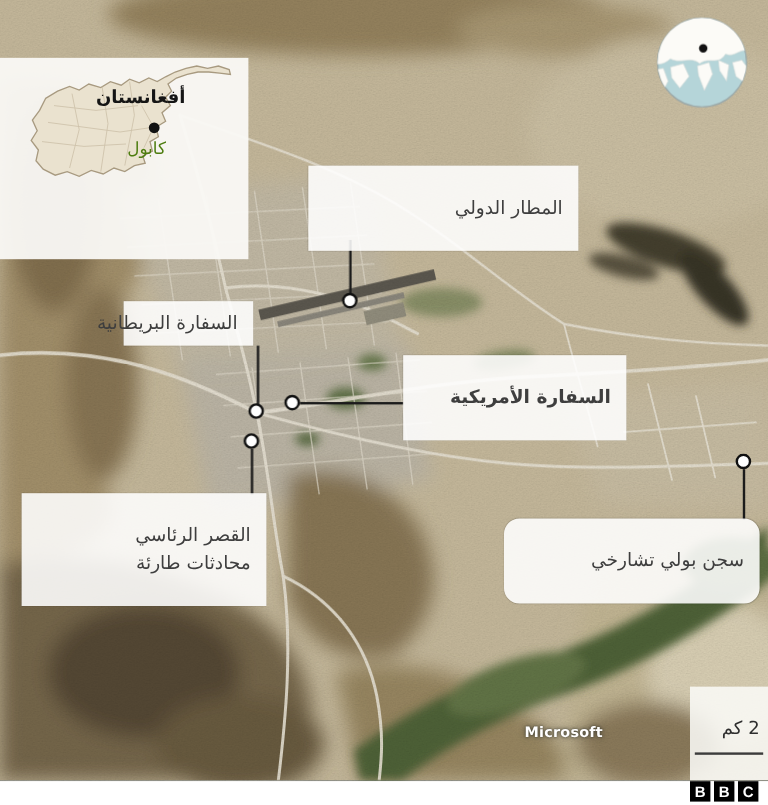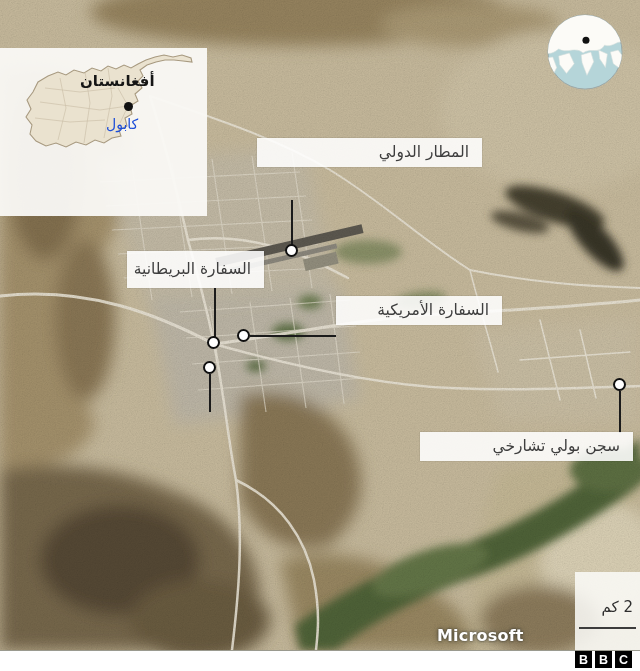--- a/index.html
+++ b/index.html
@@ -7,37 +7,37 @@
          font-family:"DejaVu Sans",sans-serif;background:#fff;}
   
   .map{position:absolute;left:0;top:0;width:640px;height:650px;overflow:hidden;
        border-bottom:1px solid #9a9a8f;background:#c9bc9e;}
   .map svg{display:block}
   
   .inset{position:absolute;left:0;top:0;width:207px;height:168px;
          background:rgba(250,249,245,0.95);z-index:6;margin-top:48px;}
   .inset-country{position:absolute;left:80px;top:24px;font-size:15px;font-weight:bold;
          color:#151515;white-space:nowrap;direction:rtl;}
-  .inset-city{position:absolute;left:106px;top:68px;font-size:14px;color:#1d4ed8;
+  .inset-city{position:absolute;left:106px;top:68px;font-size:14px;color:#4d7c0f;
          white-space:nowrap;direction:rtl;}
   .inset-dot{position:absolute;left:124px;top:54px;width:9px;height:9px;border-radius:50%;
          background:#111;}
   
   .globe{position:absolute;left:546px;top:13px;width:78px;height:78px;z-index:6;}
   
   .callout{position:absolute;z-index:4;background:rgba(255,255,255,0.88);
-           padding:3px 13px;direction:rtl;text-align:right;color:#3e3e3e;
+           padding:24px 13px;direction:rtl;text-align:right;color:#3e3e3e;
            font-size:15.5px;line-height:23px;white-space:nowrap;
            box-shadow:0 0 1px rgba(0,0,0,.3);box-sizing:border-box;}
   .callout .t,.callout .s{display:block;}
   #co-airport{left:257px;top:138px;width:225px;}
-  #co-british{left:103px;top:251px;width:137px;padding:7px 13px;margin-left:24px;}
-  #co-us{left:336px;top:296px;width:166px;}
+  #co-british{left:103px;top:251px;width:108px;padding:7px 13px;}
+  #co-us{left:336px;top:296px;width:186px;font-weight:bold;}
   #co-palace{left:18px;top:411px;width:204px;}
-  #co-prison{left:420px;top:432px;width:213px;}
+  #co-prison{left:420px;top:432px;width:213px;border-radius:13px;}
   
   .cline{position:absolute;background:#1b1b1b;z-index:2;}
   #ln-airport{left:291px;top:200px;width:2px;height:46px;}
   #ln-british{left:214px;top:288px;width:2px;height:49px;}
   #ln-us{left:250px;top:335px;width:86px;height:2px;}
   #ln-palace{left:209px;top:374px;width:2px;height:38px;}
   #ln-prison{left:619px;top:391px;width:2px;height:42px;}
   .marker{position:absolute;width:9px;height:9px;border:2.5px solid #101010;
           border-radius:50%;background:#fff;z-index:3;}
   #mk-airport{left:285px;top:244px;}
@@ -45,22 +45,22 @@
   #mk-us{left:237px;top:329px;}
   #mk-palace{left:203px;top:361px;}
   #mk-prison{left:613px;top:378px;}
   
   .scalebox{position:absolute;left:575px;top:572px;width:65px;height:78px;
             background:rgba(250,250,247,0.87);z-index:4;}
   .scale-label{position:absolute;right:7px;top:26px;font-size:15px;color:#2e2e2e;
             direction:rtl;white-space:nowrap;}
   .scale-line{position:absolute;left:4px;top:55px;width:57px;height:2px;background:#3c3c3c;}
   
-  .attribution{position:absolute;left:437px;top:626px;z-index:4;color:#fff;
-            font-size:16px;font-weight:600;letter-spacing:.2px;
+  .attribution{position:absolute;left:437px;top:603px;z-index:4;color:#fff;
+            font-size:12px;font-weight:600;letter-spacing:.2px;
             text-shadow:0 0 2px rgba(55,55,45,.95),0 0 5px rgba(55,55,45,.7);}
   
   .bottom-strip{position:absolute;left:0;top:651px;width:640px;height:20px;background:#fff;}
   .bbc-logo{position:absolute;left:575px;top:651px;display:flex;gap:3px;z-index:7;}
   .bbc-sq{width:17px;height:17px;background:#000;color:#fff;font-weight:bold;
           font-size:12.5px;display:flex;align-items:center;justify-content:center;
           font-family:"Liberation Sans",sans-serif;}
 </style>
 </head>
 <body>
@@ -183,20 +183,24 @@
 
   <div class="callout" id="co-airport">
     <span class="t">المطار الدولي</span>
   </div>
   <div class="callout" id="co-british">
     <span class="t">السفارة البريطانية</span>
   </div>
   <div class="callout" id="co-us">
     <span class="t">السفارة الأمريكية</span>
   </div>
+  <div class="callout" id="co-palace">
+    <span class="t">القصر الرئاسي</span>
+    <span class="s">محادثات طارئة</span>
+  </div>
   <div class="callout" id="co-prison">
     <span class="t">سجن بولي تشارخي</span>
   </div>
 
   <div class="inset">
     <svg width="207" height="132" viewBox="0 0 207 132">
       <path d="M38 34 L48 28 L58 24 L66 27 L74 22 L84 25 L92 20 L101 23 L108 18 L116 21 L124 17 L131 20
                L138 16 L146 12 L155 9 L164 7 L173 9 L182 7 L191 10 L192 14 L183 13 L174 12 L165 12
                L156 14 L147 17 L140 22 L143 28 L138 33 L142 40 L135 46 L138 53 L130 58 L132 66 L125 70
                L127 78 L119 82 L121 88 L112 90 L104 95 L95 92 L86 97 L76 94 L66 99 L56 95 L46 98 L36 93

